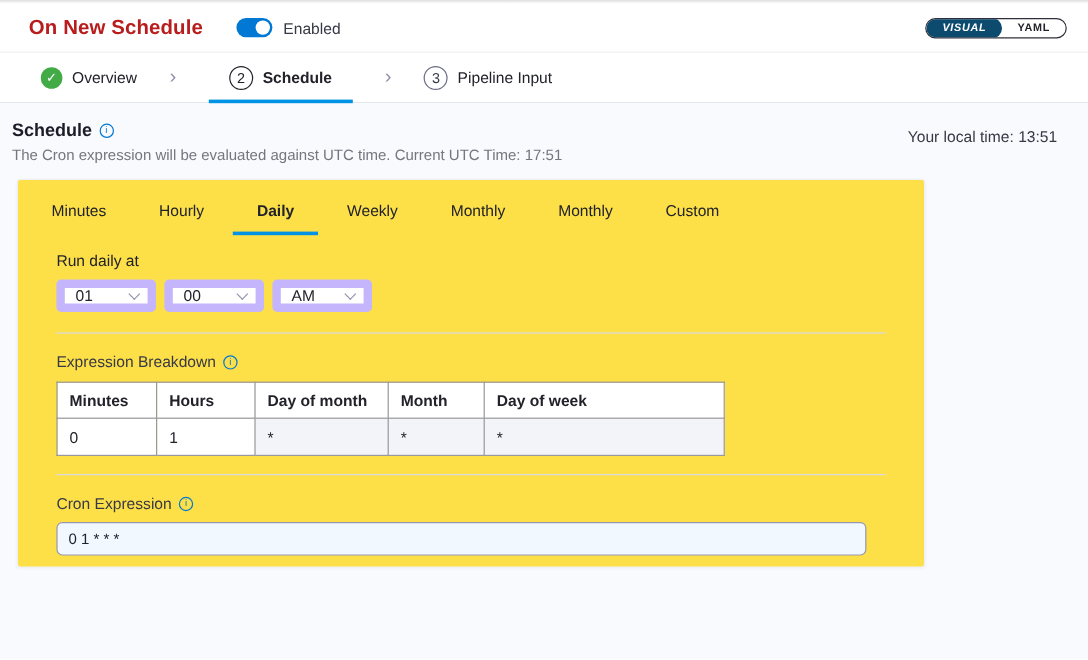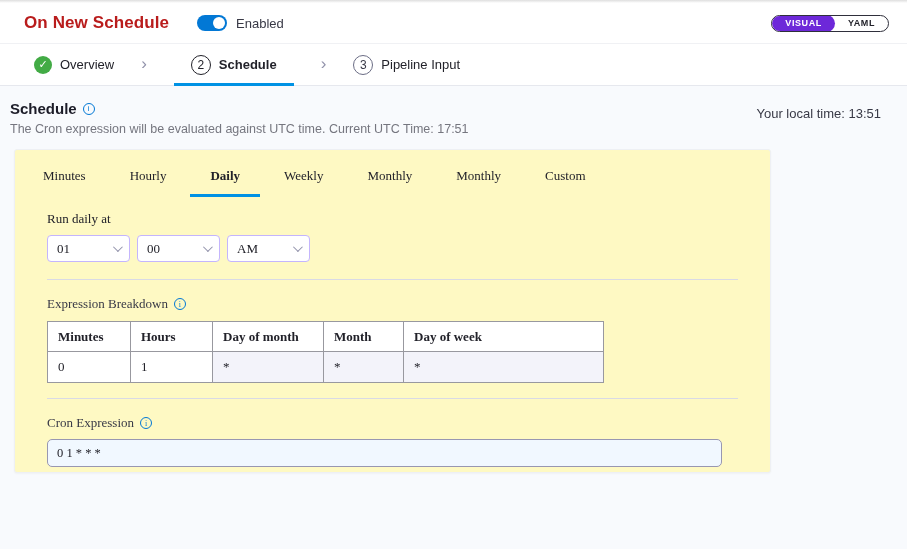--- a/index.html
+++ b/index.html
@@ -11,48 +11,48 @@
   
   .top-edge { height:3px; background:linear-gradient(#dedede,#ffffff); }
   .header { height:40px; display:flex; align-items:center; padding:0 18px 0 24px; background:#fff; }
   .title { font-size:17px; font-weight:bold; color:#b91c1c; letter-spacing:.1px; }
   .toggle { margin-left:28px; width:30px; height:16px; border-radius:9px; background:#0278d5; position:relative; cursor:pointer; flex:none; }
   .toggle .knob { position:absolute; top:2px; right:2px; width:12px; height:12px; border-radius:50%; background:#fff; }
   .toggle-label { margin-left:9px; font-size:13px; color:#383946; }
   .spacer { flex:1; }
   .seg { display:flex; align-items:center; border:1px solid #2f2f3b; border-radius:20px; background:#fff; height:17px; overflow:hidden; }
   .seg-item { font-size:9px; font-weight:bold; letter-spacing:.6px; padding:0 13px; height:17px; line-height:16px; border-radius:20px; color:#22222a; cursor:pointer; }
-  .seg-item.active { background:#6d28d9; color:#fff; }
+  .seg-item.active { background:#0c4a6e; color:#fff;font-style:italic; }
   
   .stepper { height:43px; border-top:1px solid #f0f1f4; border-bottom:1px solid #e6e8ee; display:flex; align-items:center; padding-left:34px; background:#fff; }
   .step { display:flex; align-items:center; height:100%; position:relative; cursor:pointer; }
   .step.active { padding:0 17px; }
   .step.active::after { content:""; position:absolute; left:0; right:0; bottom:-1px; height:3px; background:#0092e4; }
   .step-check { width:18px; height:18px; border-radius:50%; background:#42ab45; color:#fff; font-size:11px; font-weight:bold; display:flex; align-items:center; justify-content:center; flex:none; }
   .step-num { width:20px; height:20px; border-radius:50%; border:1.6px solid #22222a; color:#22222a; font-size:12px; display:flex; align-items:center; justify-content:center; flex:none; }
   .step.upcoming .step-num { border-color:#6b6d85; color:#383946; border-width:1.3px; }
   .step-label { margin-left:8px; font-size:13px; color:#22222a; }
   .step.active .step-label { font-weight:bold; }
   .step-sep { margin:0 27px; font-size:17px; color:#9293ab; line-height:1; padding-bottom:3px; }
   
   .main { background:#f8fafd; height:463px; padding:14px 26px 0 10px; }
   .section-head { display:flex; align-items:flex-start; }
   .sh-left .heading { font-size:15px; font-weight:bold; color:#1c1c28; display:flex; align-items:center; gap:6px; }
   .sh-left .desc { font-size:12.5px; color:#75767f; margin-top:5px; }
   .local-time { margin-left:auto; font-size:13px; color:#383946; margin-top:6px; }
   .info-icon { display:inline-flex; align-items:center; justify-content:center; width:12px; height:12px; border:1px solid #0278d5; border-radius:50%; color:#0278d5; font-size:8px; font-style:normal; font-weight:normal; cursor:pointer; flex:none; }
   
-  .card { margin:13px 0 0 4px; width:757px; height:324px; background:#fef9c3; border:1px solid #eef0f4; border-radius:3px; box-shadow:0 1px 2px rgba(40,41,61,.04);font-family:Liberation Serif, serif; }
+  .card { margin:13px 0 0 4px; width:757px; height:324px; background:#fde047; border:1px solid #eef0f4; border-radius:3px; box-shadow:0 1px 2px rgba(40,41,61,.04); }
   .tabs { display:flex; padding:16px 0 0 28px; }
   .tab { font-size:13px; color:#22222a; padding:2px 0 10px; margin-right:44px; cursor:pointer; white-space:nowrap; }
   .tab.active { font-weight:bold; padding:2px 20px 10px; margin-left:-20px; margin-right:24px; border-bottom:3px solid #0092e4; }
   .card-body { padding:14px 0 0 32px; }
   .field-label { font-size:13px; color:#22222a; }
   .selects { display:flex; gap:7px; margin-top:8px; }
-  .select { width:83px; height:27px; border:1px solid #c4b5fd; border-radius:4px; background:#fff; display:flex; align-items:center; padding:0 9px; font-size:13px; color:#22222a; cursor:pointer; }
+  .select { width:83px; height:27px; border:7px solid #c4b5fd; border-radius:4px; background:#fff; display:flex; align-items:center; padding:0 9px; font-size:13px; color:#22222a; cursor:pointer; }
   .caret { margin-left:auto; width:7px; height:7px; border-right:1.5px solid #9293ab; border-bottom:1.5px solid #9293ab; transform:rotate(45deg) translateY(-2px); }
   .divider { height:1px; background:#d9dae5; width:691px; }
   .divider.d1 { margin-top:17px; }
   .divider.d2 { margin-top:15px; }
   .sub-label { display:flex; align-items:center; gap:6px; font-size:13px; color:#383946; margin-top:16px; }
   
   table.breakdown { border-collapse:collapse; margin-top:9px; }
   table.breakdown th, table.breakdown td { border:1px solid #98989f; font-size:13px; text-align:left; padding:0 10px; height:30px; }
   table.breakdown th { font-weight:bold; color:#22222a; background:#fff; }
   table.breakdown td { color:#22222a; background:#fff; height:31px; }

